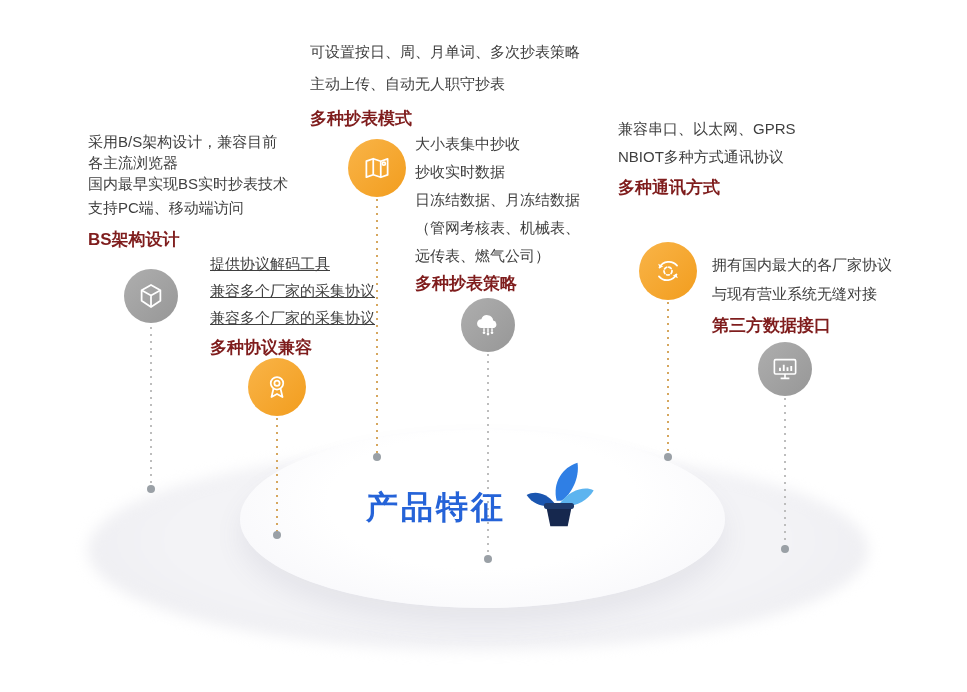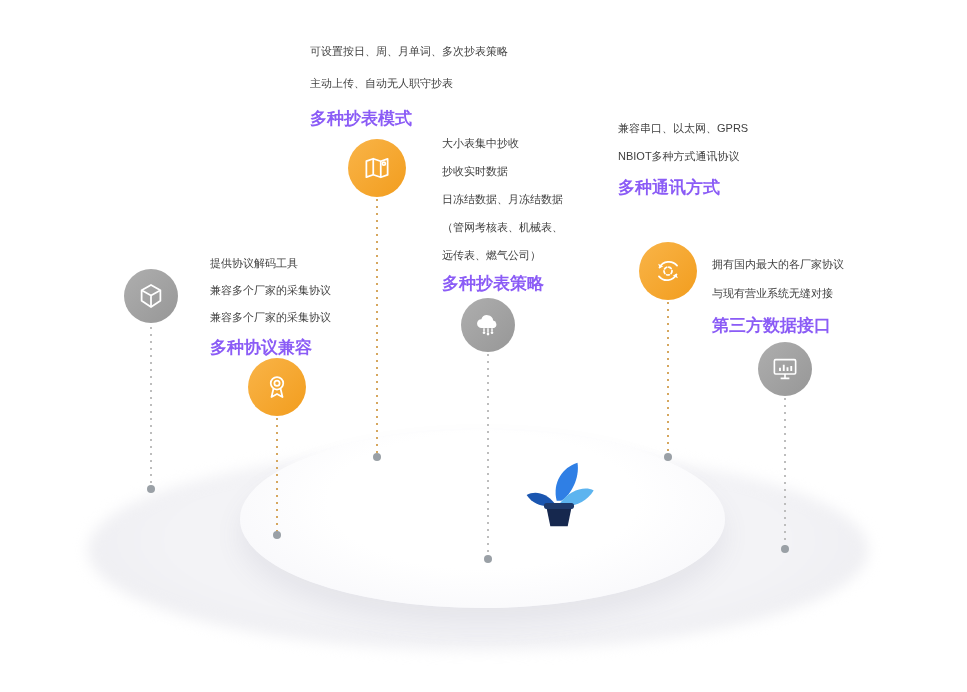--- a/index.html
+++ b/index.html
@@ -22,29 +22,29 @@
   }
   .ellipse-inner{
     position:absolute;left:240px;top:430px;width:485px;height:178px;
     border-radius:50%;
     background:radial-gradient(ellipse at 50% 40%, #ffffff 45%, #f5f5f9 95%);
     box-shadow:0 16px 26px rgba(110,110,140,0.10);
   }
   
   .feature{position:absolute;}
   .line{
-    font-size:11px;line-height:17px;color:#3f3f3f;white-space:nowrap;
+    font-size:15px;line-height:17px;color:#3f3f3f;white-space:nowrap;
   }
   .lines.p20 .line{margin-bottom:4px;}
-  .lines.p27 .line{margin-bottom:10px;}
+  .lines.p27 .line{margin-bottom:10px;text-decoration:underline;}
   .lines.p28 .line{margin-bottom:11px;}
   .lines.p29 .line{margin-bottom:12px;}
   .lines.p32 .line{margin-bottom:15px;}
   .feature-title{
-    font-size:17px;font-weight:bold;color:#8b5cf6;margin-top:8px;white-space:nowrap;
+    font-size:17px;font-weight:bold;color:#7f1d1d;margin-top:8px;white-space:nowrap;
   }
   .feature-title.mt12{margin-top:12px;}
   
   .circle{
     position:absolute;border-radius:50%;
     display:flex;align-items:center;justify-content:center;
   }
   .circle.orange{
     width:58px;height:58px;
     background:linear-gradient(135deg,#f9b448,#f29d1e);
@@ -74,20 +74,27 @@
 </style>
 </head>
 <body>
 
 <div class="stage">
 
   <div class="ellipse-outer"></div>
   <div class="ellipse-inner"></div>
 
   <div class="feature" style="left:88px;top:133px;width:250px;">
+    <div class="lines p20">
+      <div class="line">采用B/S架构设计，兼容目前</div>
+      <div class="line">各主流浏览器</div>
+      <div class="line">国内最早实现BS实时抄表技术</div>
+      <div class="line" style="margin-top:7px;">支持PC端、移动端访问</div>
+    </div>
+    <div class="feature-title mt12">BS架构设计</div>
   </div>
   <div class="circle gray" style="left:124px;top:269px;">
     <span class="icon">
       <svg width="30" height="30" viewBox="0 0 24 24" fill="none" stroke="#ffffff" stroke-width="1.4" stroke-linejoin="round">
         <path d="M12 3.2 19.5 7.4v8.4L12 20.8 4.5 15.8V7.4Z"></path>
         <path d="M4.5 7.4 12 11.6l7.5-4.2M12 11.6v9.2"></path>
       </svg>
     </span>
   </div>
   <div class="vline gry" style="left:150px;top:327px;height:158px;"></div>
@@ -125,21 +132,21 @@
       <svg width="30" height="30" viewBox="0 0 24 24" fill="none" stroke="#ffffff" stroke-width="1.4" stroke-linejoin="round">
         <path d="M3.5 6.5 9 4.6l6 2 5.5-1.9v12.8L15 19.4l-6-2-5.5 1.9z"></path>
         <path d="M9 4.6v12.8M15 6.6v12.8"></path>
         <circle cx="17.5" cy="8.5" r="1.2"></circle>
       </svg>
     </span>
   </div>
   <div class="vline tan" style="left:376px;top:199px;height:254px;"></div>
   <div class="enddot" style="left:373px;top:453px;"></div>
 
-  <div class="feature" style="left:442px;top:135px;width:250px;">
+  <div class="feature" style="left:415px;top:135px;width:250px;">
     <div class="lines p28">
       <div class="line">大小表集中抄收</div>
       <div class="line">抄收实时数据</div>
       <div class="line">日冻结数据、月冻结数据</div>
       <div class="line">（管网考核表、机械表、</div>
       <div class="line" style="margin-bottom:4px;">远传表、燃气公司）</div>
     </div>
     <div class="feature-title">多种抄表策略</div>
   </div>
   <div class="circle gray" style="left:461px;top:298px;">
@@ -189,20 +196,21 @@
       <svg width="30" height="30" viewBox="0 0 24 24" fill="none" stroke="#ffffff" stroke-width="1.3">
         <rect x="3.5" y="4.5" width="17" height="11.5" rx="1"></rect>
         <path d="M12 16v3M8.5 19.5h7"></path>
         <path d="M8 13.5V11M11 13.5V8.5M14 13.5v-3M17 13.5V9.5" stroke-width="1.5"></path>
       </svg>
     </span>
   </div>
   <div class="vline gry" style="left:784px;top:398px;height:148px;"></div>
   <div class="enddot" style="left:781px;top:545px;"></div>
 
+  <div class="center-title">产品特征</div>
   <div class="plant">
     <svg width="74" height="74" viewBox="0 0 64 64">
       <path d="M30 37 C26 21, 35 8, 48 4 C50 17, 43 31, 34 37 Z" fill="#2f7fe5"></path>
       <path d="M33 39 C41 28, 54 24, 62 28 C56 38, 44 43, 34 41 Z" fill="#5db4ef"></path>
       <path d="M28 39 C21 30, 11 28, 4 32 C10 41, 20 43, 28 41 Z" fill="#1b56b0"></path>
       <path d="M21 42 h22 l-3.5 17 h-15 z" fill="#16284e"></path>
       <rect x="19" y="39" width="26" height="5" rx="2.2" fill="#1f3a6b"></rect>
     </svg>
   </div>
 

